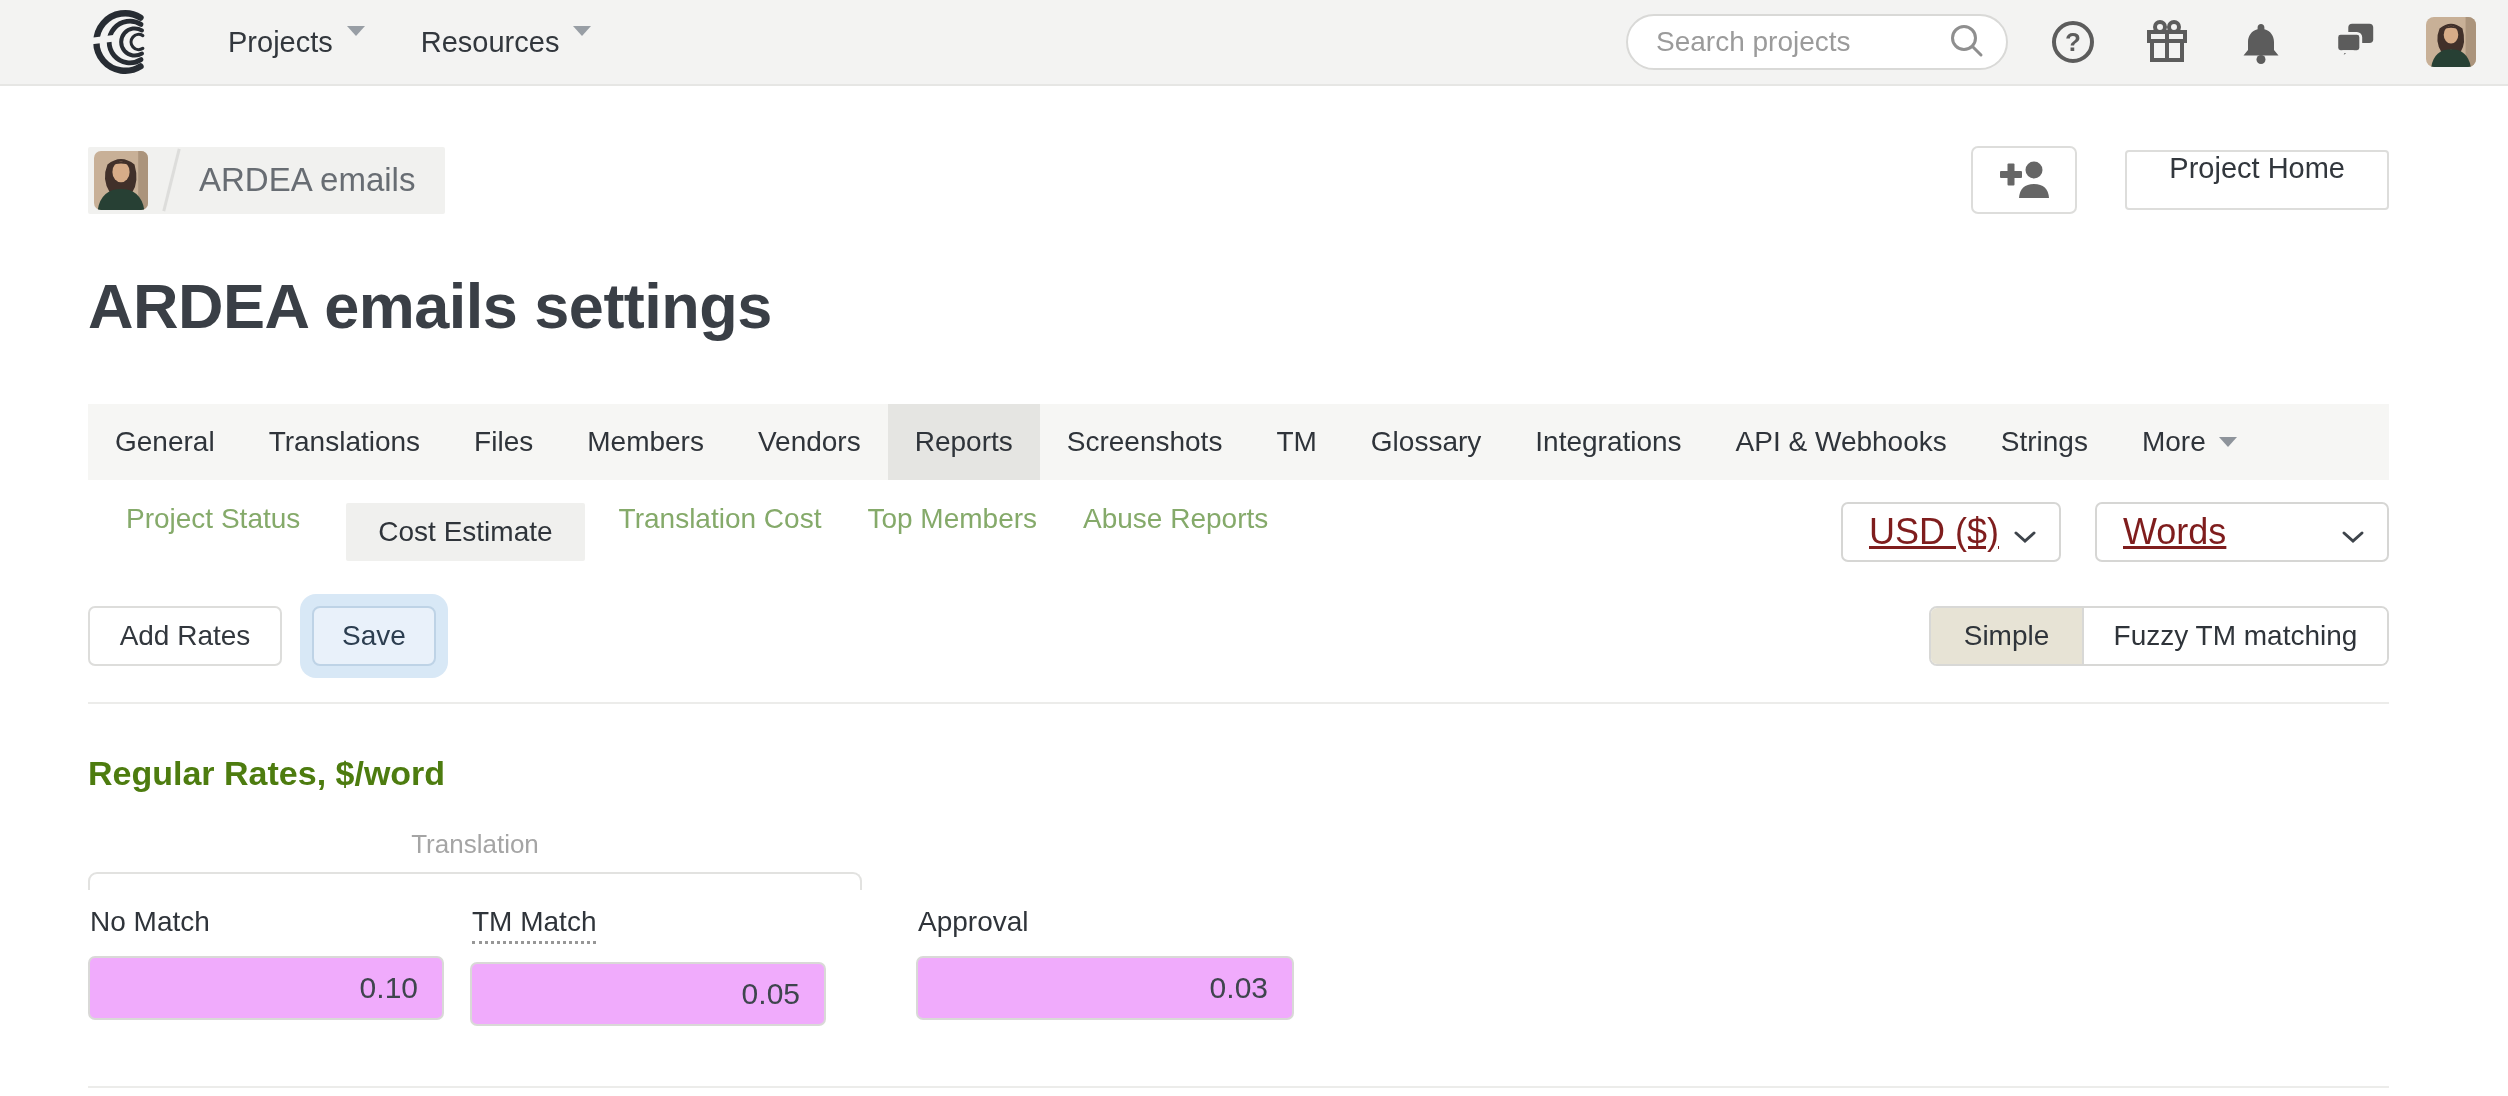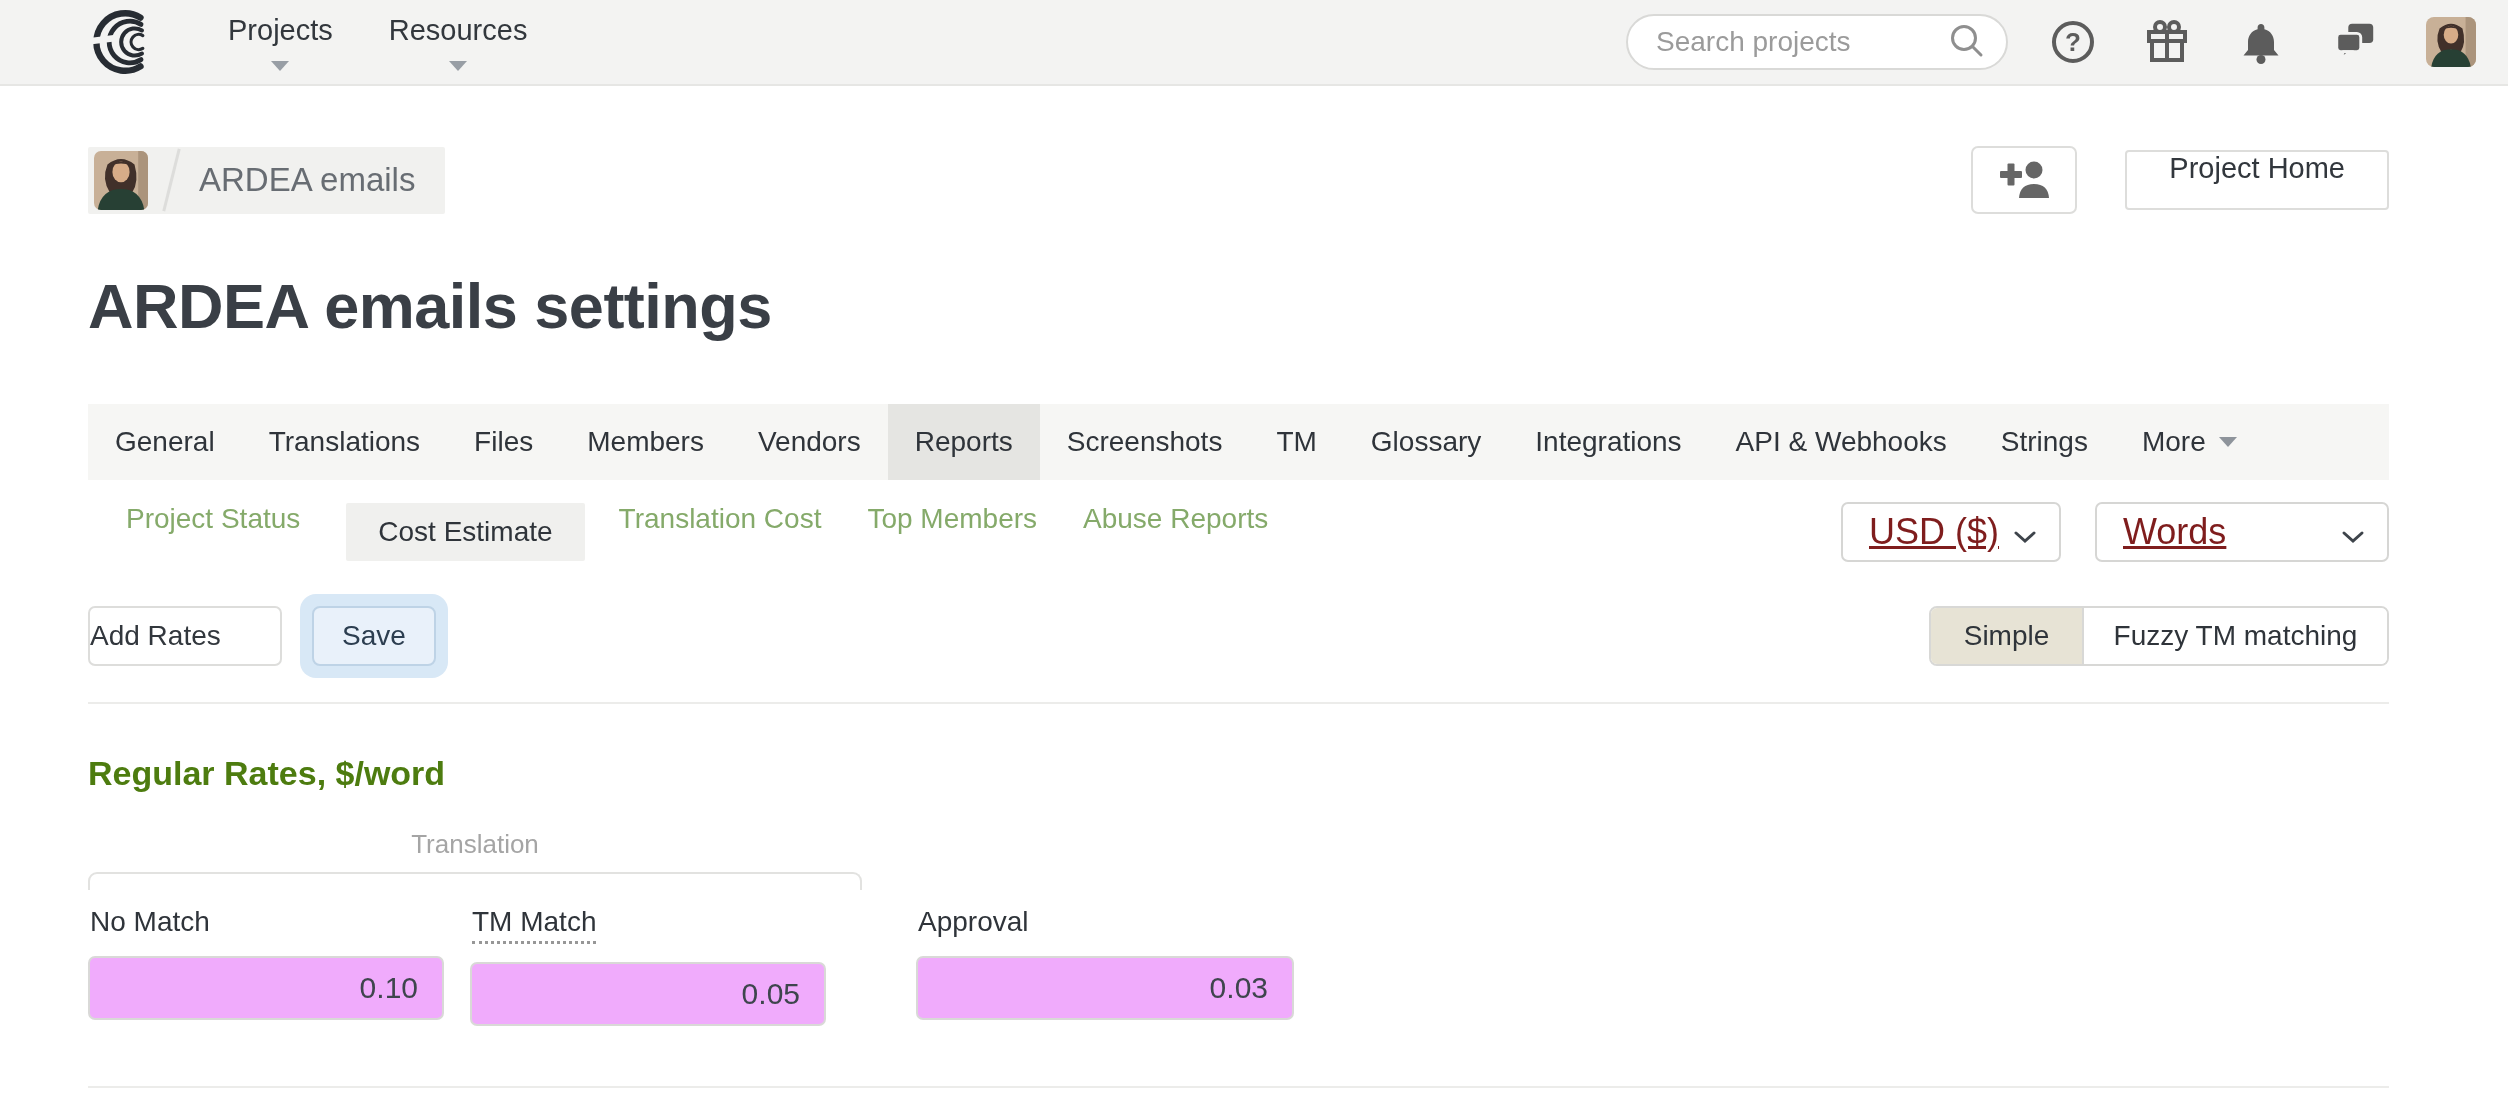--- a/index.html
+++ b/index.html
@@ -12,21 +12,21 @@
   }
 
   
   .topbar {
     height:86px; background:#f3f3f2; border-bottom:2px solid #e6e6e4;
     display:flex; align-items:center;
   }
   .logo { margin-left:88px; width:84px; height:72px; flex:0 0 auto; cursor:pointer; }
   .nav-item {
     margin-left:56px; font-size:29px; color:#32373d;
-    display:flex; align-items:center; gap:14px; cursor:pointer; white-space:nowrap;flex-direction:column;
+    display:flex; align-items:flex-start; gap:14px; cursor:pointer; white-space:nowrap;
   }
   .caret-down {
     width:0; height:0; border-left:9px solid transparent; border-right:9px solid transparent;
     border-top:10px solid #989ea5;
   }
   .search {
     margin-left:auto; width:382px; height:56px; background:#fff;
     border:2px solid #d9d9d7; border-radius:30px;
     display:flex; align-items:center; padding:0 20px 0 26px;
   }
@@ -90,21 +90,21 @@
     padding:0 22px 0 26px; font-size:36px; color:#7f1d1d; cursor:pointer; white-space:nowrap;text-decoration:underline;
   }
   .select.currency { width:220px; }
   .select.unit { width:294px; }
 
   
   .actions-row { margin-top:30px; display:flex; justify-content:space-between; align-items:center; height:88px; }
   .actions-left { display:flex; align-items:center; }
   .btn-secondary {
     width:194px; height:60px; background:#fff; border:2px solid #dddddb; border-radius:7px;
-    display:flex; align-items:center; font-size:28px; color:#32373d; cursor:pointer;
+    display:flex; align-items:center; justify-content:center; font-size:28px; color:#32373d; cursor:pointer;
   }
   .save-halo { background:#d8e8f6; border-radius:16px; padding:12px; margin-left:18px; }
   .btn-save {
     width:124px; height:60px; background:#e9f1fa; border:2px solid #bed3e6; border-radius:8px;
     display:flex; align-items:center; justify-content:center; font-size:28px; color:#2c3e50; cursor:pointer;
   }
   .toggle-group { display:flex; height:60px; border:2px solid #d8d8d6; border-radius:8px; overflow:hidden; }
   .toggle-option {
     display:flex; align-items:center; justify-content:center; font-size:28px; color:#2f343a;
     background:#fff; cursor:pointer; white-space:nowrap;

